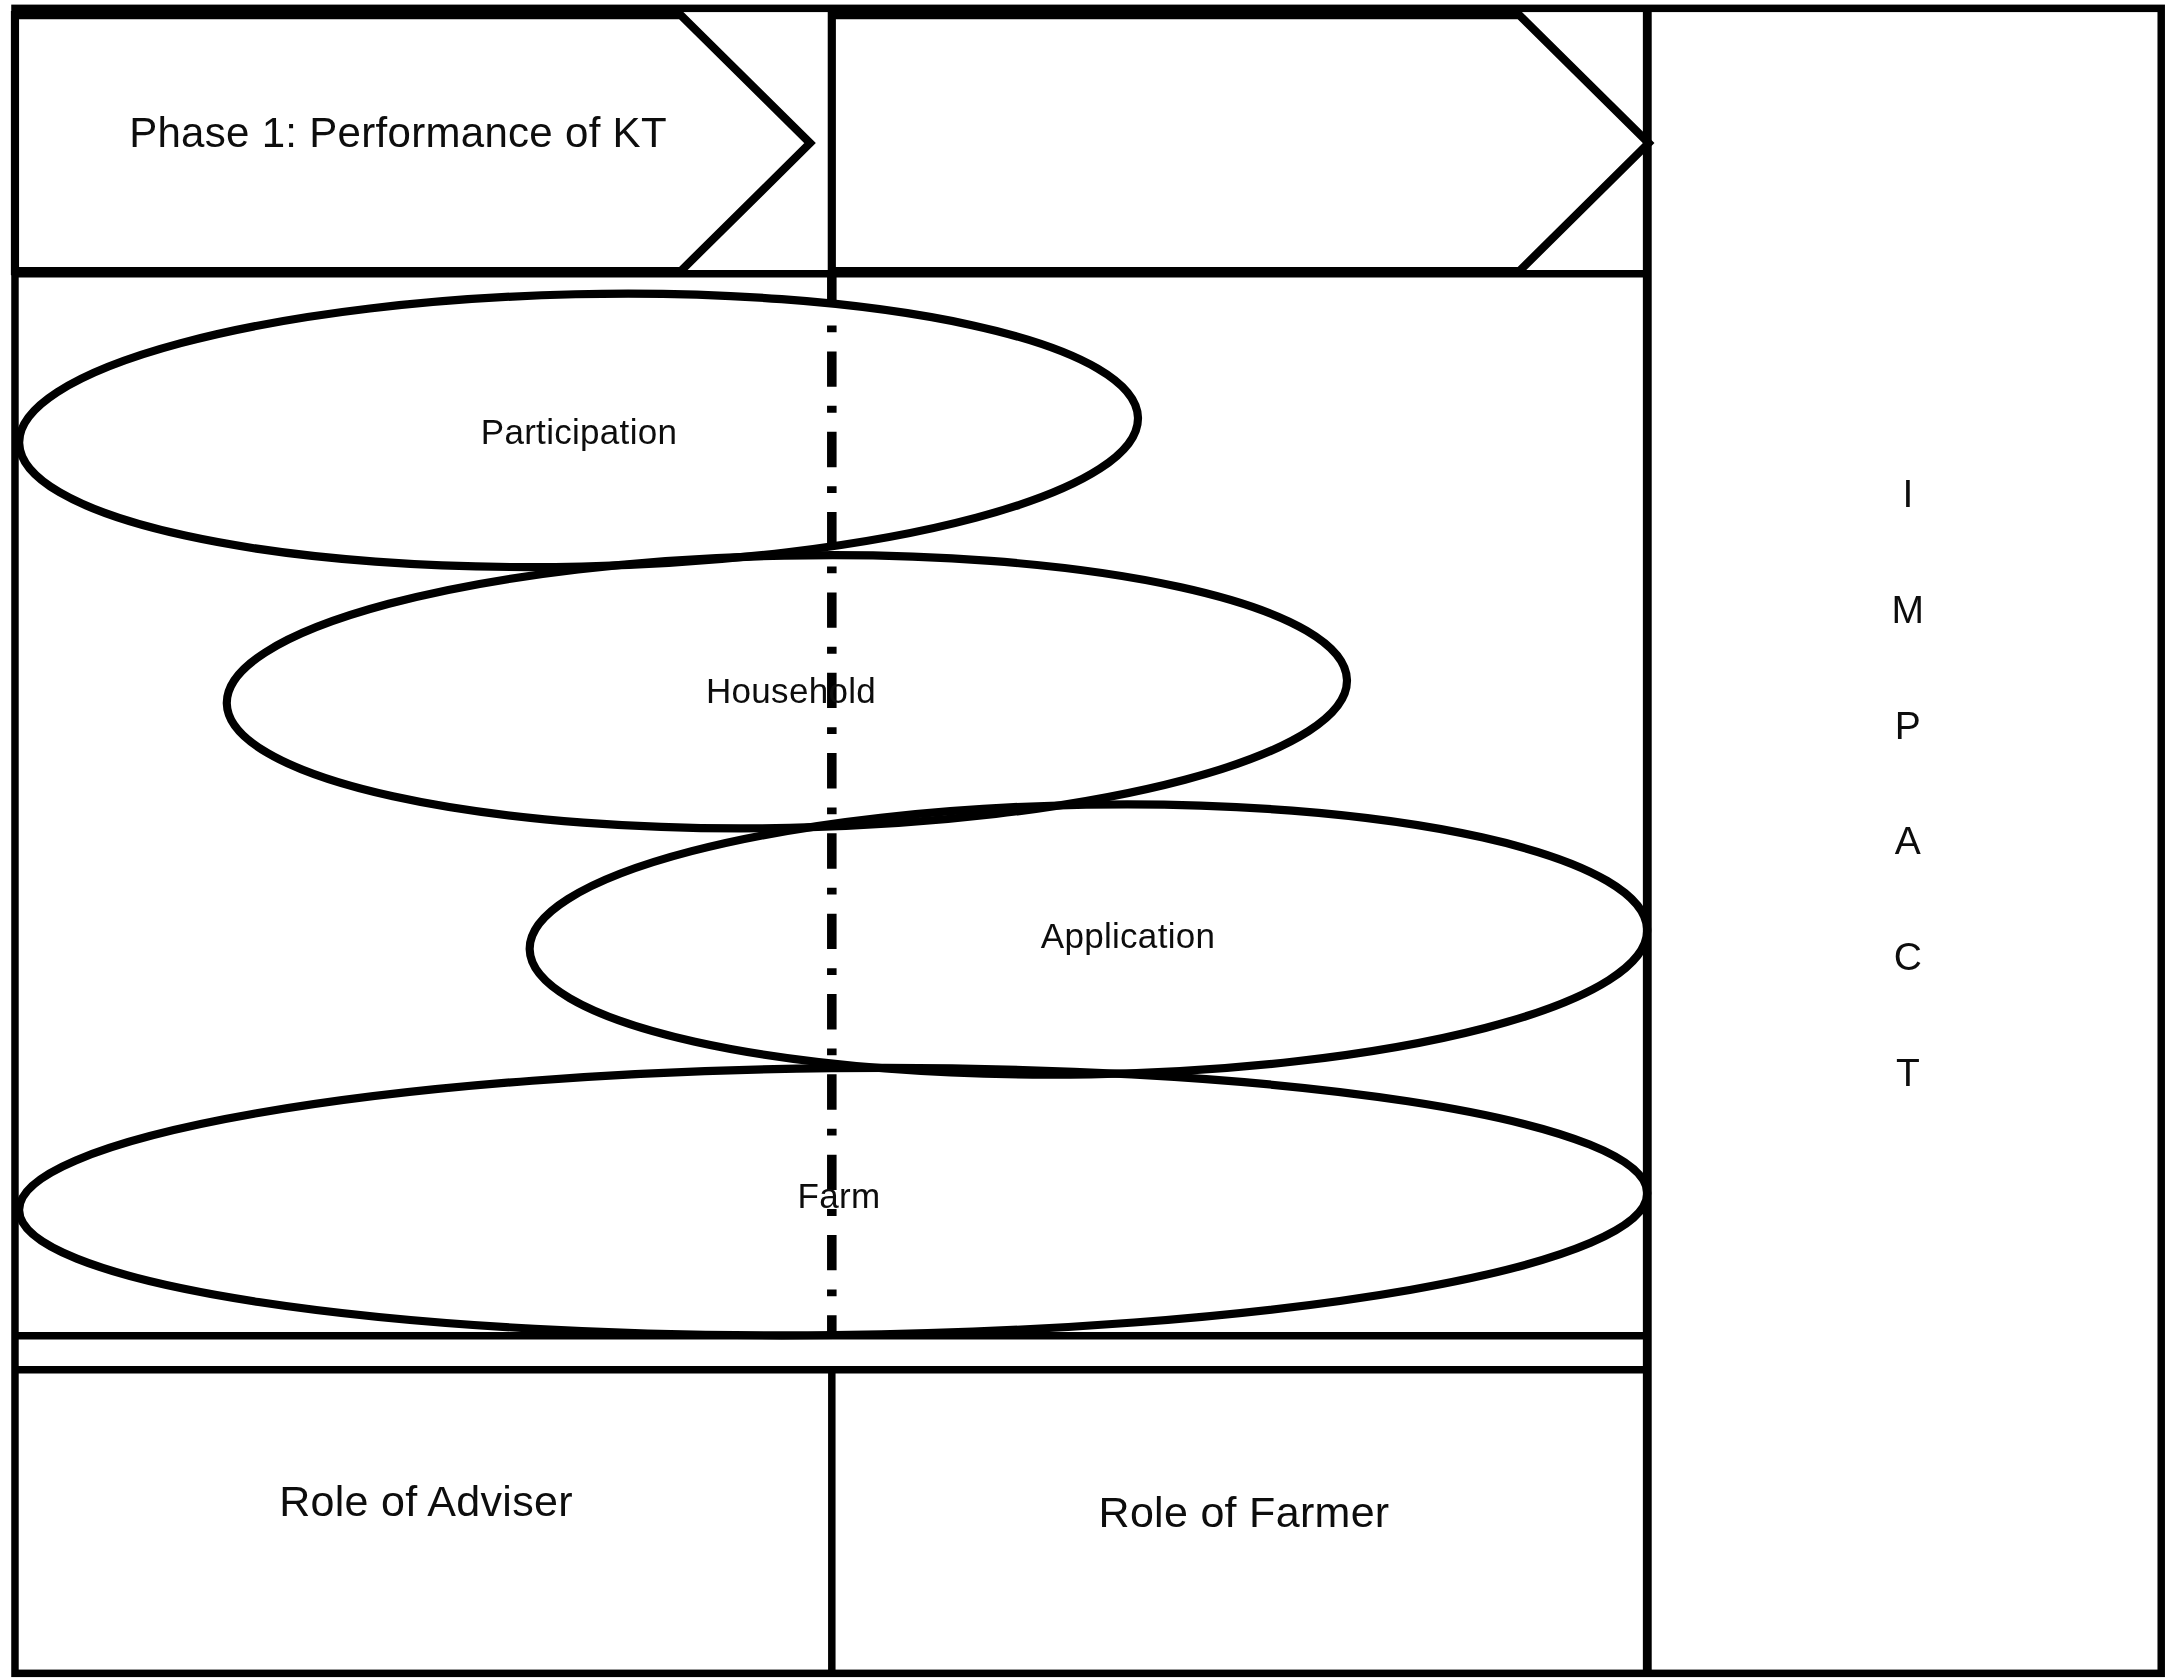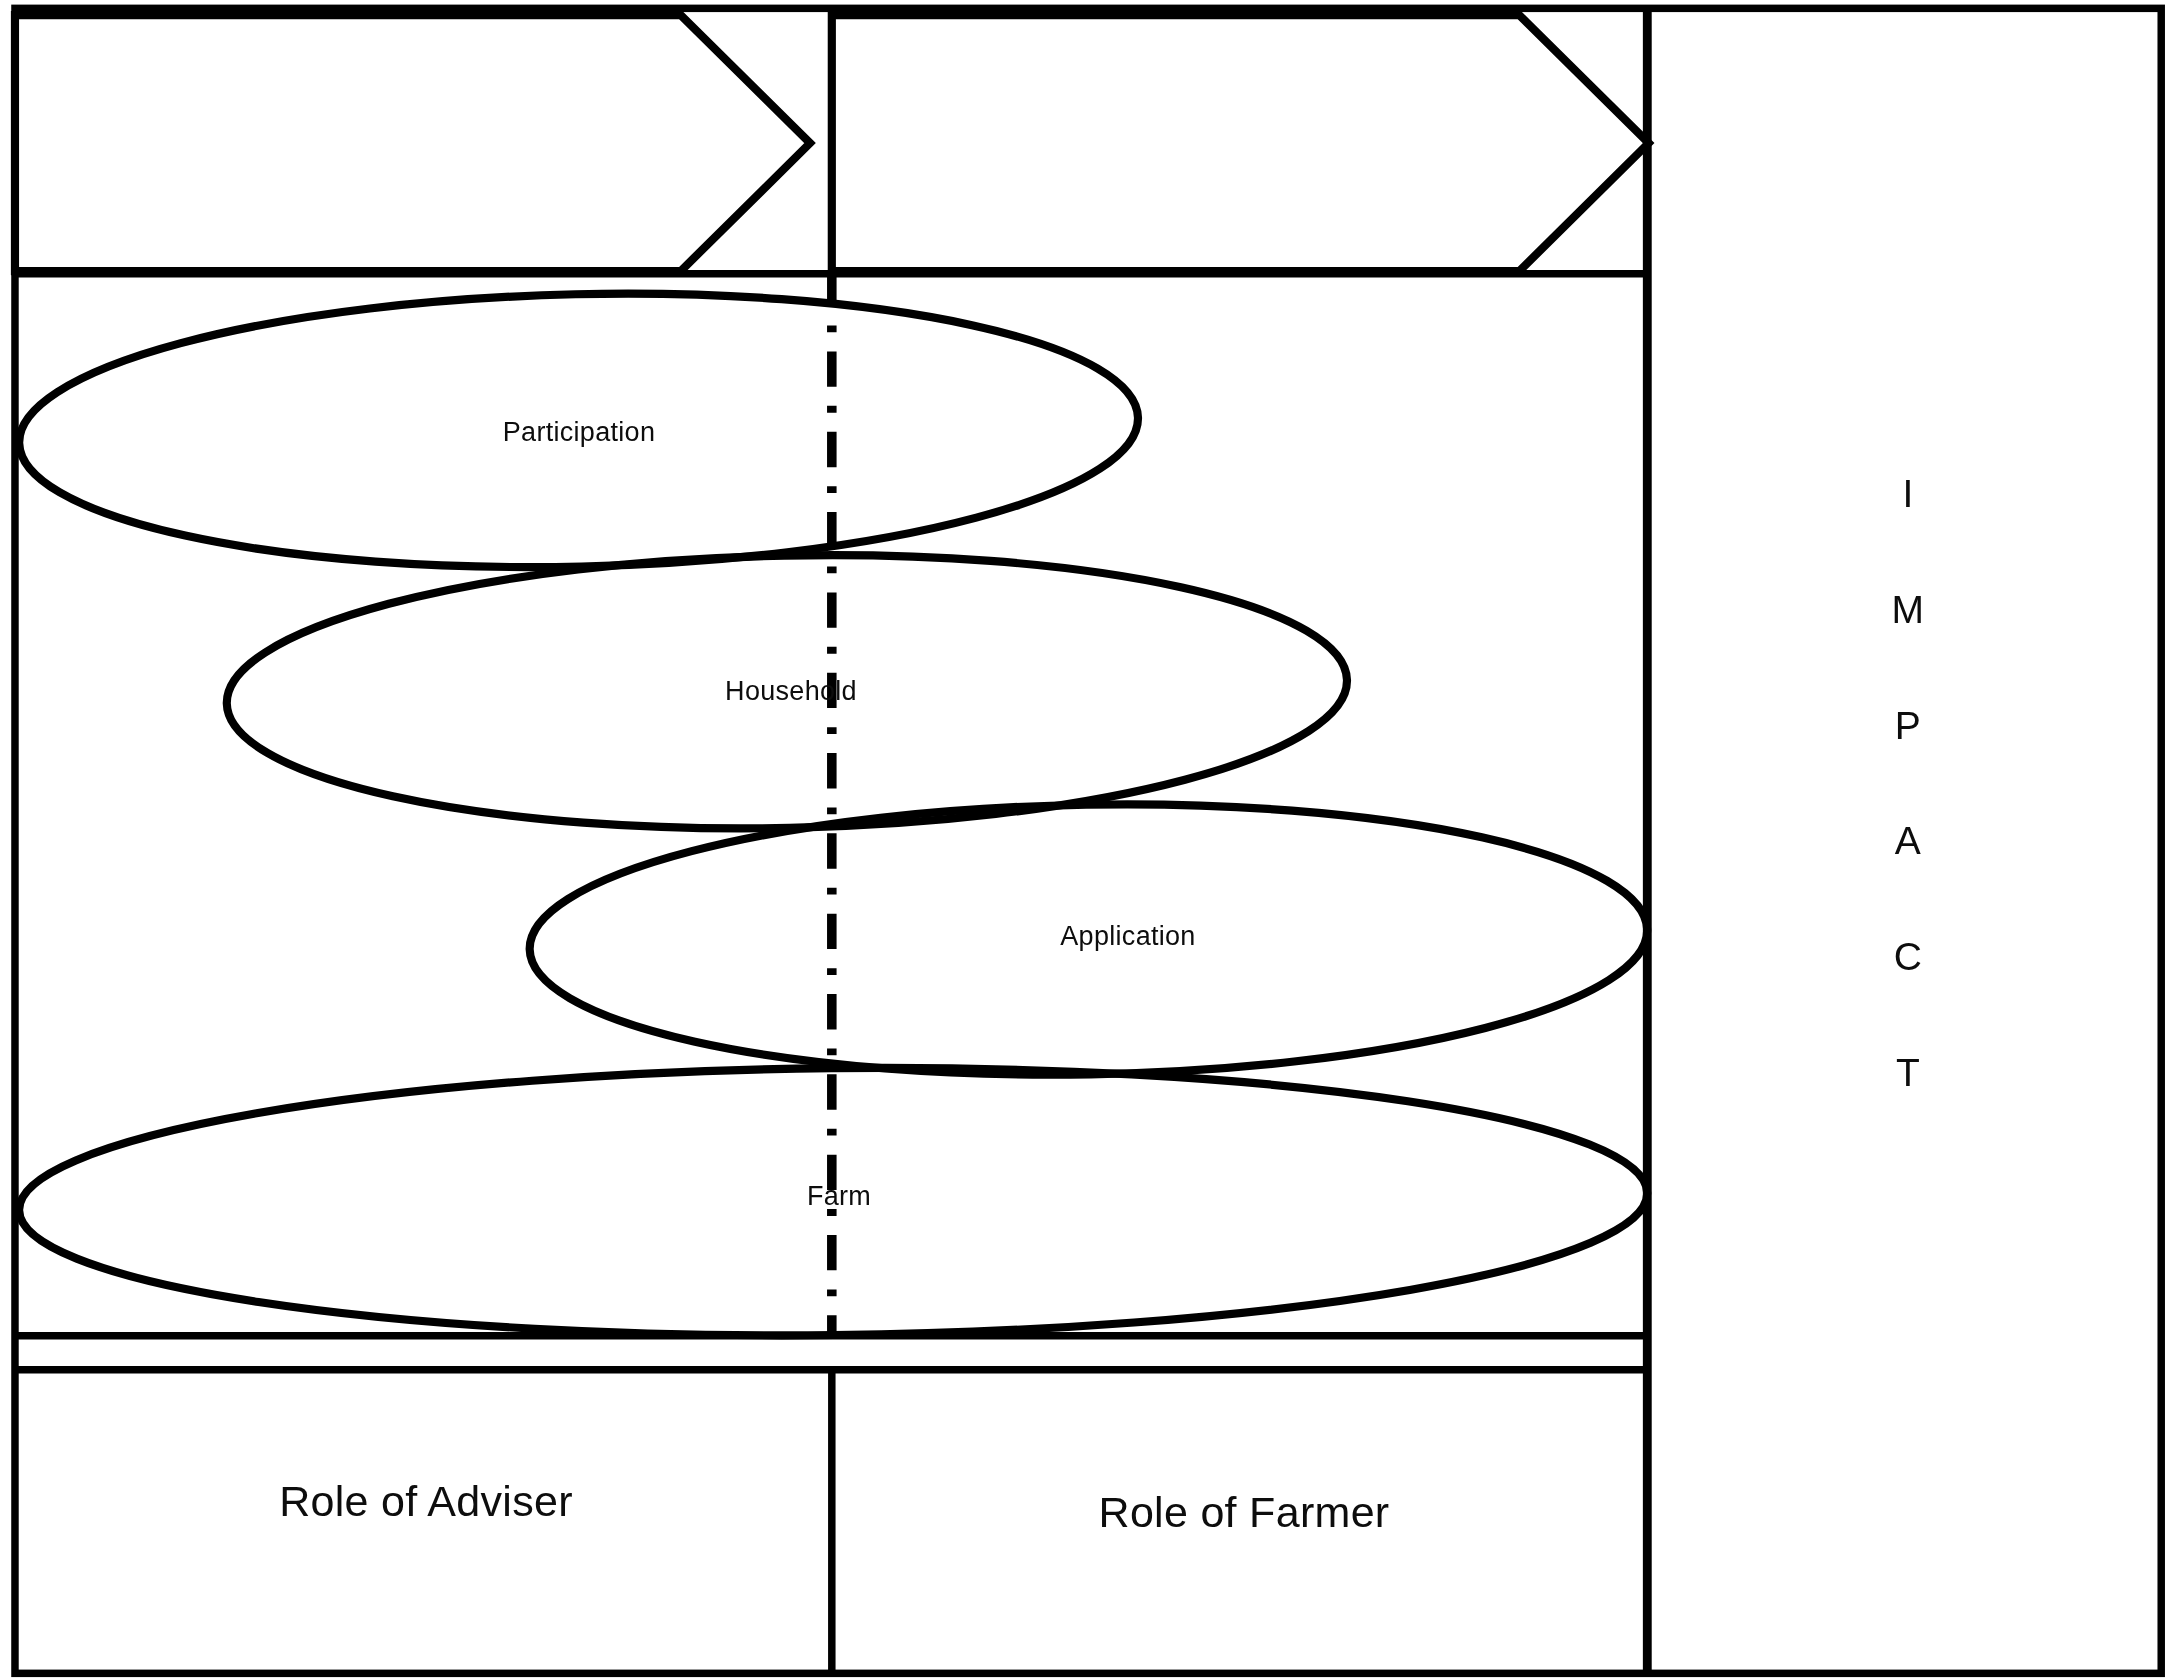--- a/index.html
+++ b/index.html
@@ -14,21 +14,21 @@
   .lbl{
     position:absolute;
     color:#0d0d0d;
     font-family:"Liberation Sans", sans-serif;
     white-space:nowrap;
     transform:translate(-50%,-50%);
     text-align:center;
     letter-spacing:0.3px;
   }
   .phase-label{font-size:42px;}
-  .ellipse-label{font-size:27px;}
+  .ellipse-label{font-size:35px;}
   .role-label{font-size:43px;text-align:right;}
   .impact-letter{font-size:39px;}
 </style>
 </head>
 <body>
 
 <div id="stage">
 
   <svg id="board" viewBox="0 0 3207 2469" xmlns="http://www.w3.org/2000/svg">
 
@@ -50,20 +50,21 @@
 
     <line x1="1222" y1="398" x2="1222" y2="1960" stroke="#000000" stroke-width="14" stroke-dasharray="52 28 10 28" stroke-linecap="butt"></line>
 
     <line x1="22" y1="1962" x2="2420" y2="1962" stroke="#000000" stroke-width="11"></line>
     <line x1="22" y1="2012" x2="2420" y2="2012" stroke="#000000" stroke-width="11"></line>
     <line x1="1222" y1="2012" x2="1222" y2="2458" stroke="#000000" stroke-width="11"></line>
 
     <line x1="2420" y1="12" x2="2420" y2="2458" stroke="#000000" stroke-width="13"></line>
   </svg>
 
+  <div class="lbl phase-label" style="left:398px;top:133px;">Phase 1: Performance of KT</div>
 
 
   <div class="lbl ellipse-label" style="left:579px;top:432px;">Participation</div>
 
   <div class="lbl ellipse-label" style="left:791px;top:691px;">Household</div>
 
   <div class="lbl ellipse-label" style="left:1128px;top:936px;">Application</div>
 
   <div class="lbl ellipse-label" style="left:839px;top:1196px;">Farm</div>
 

